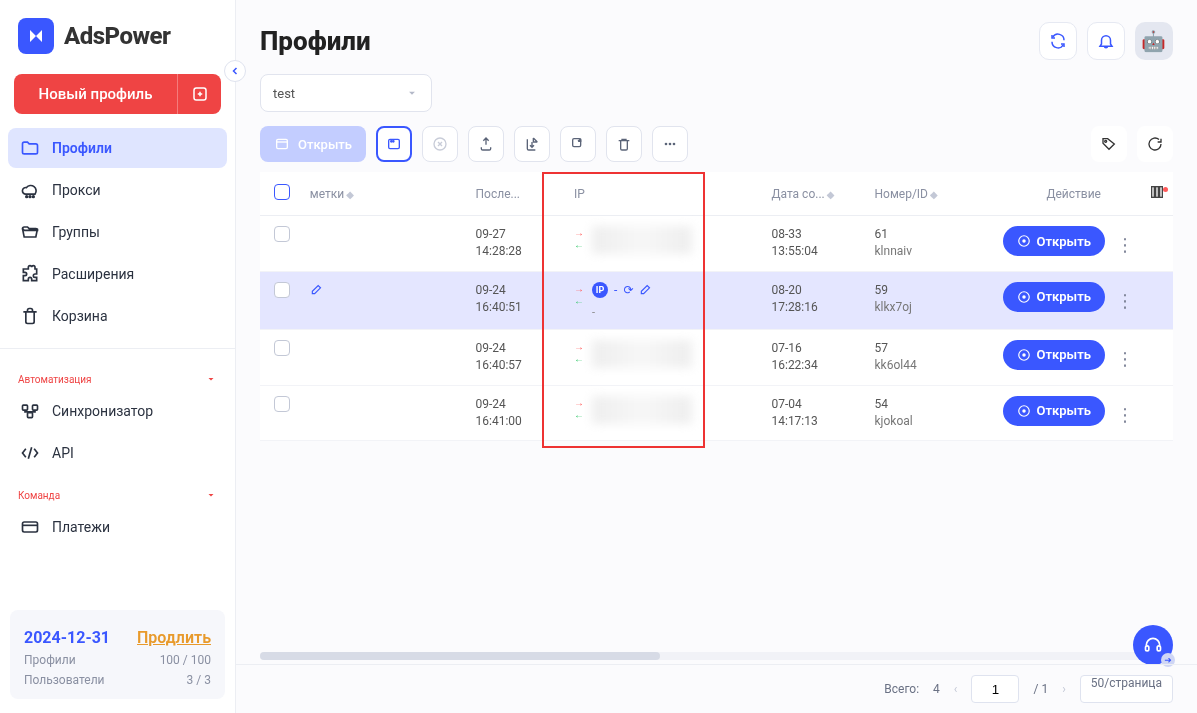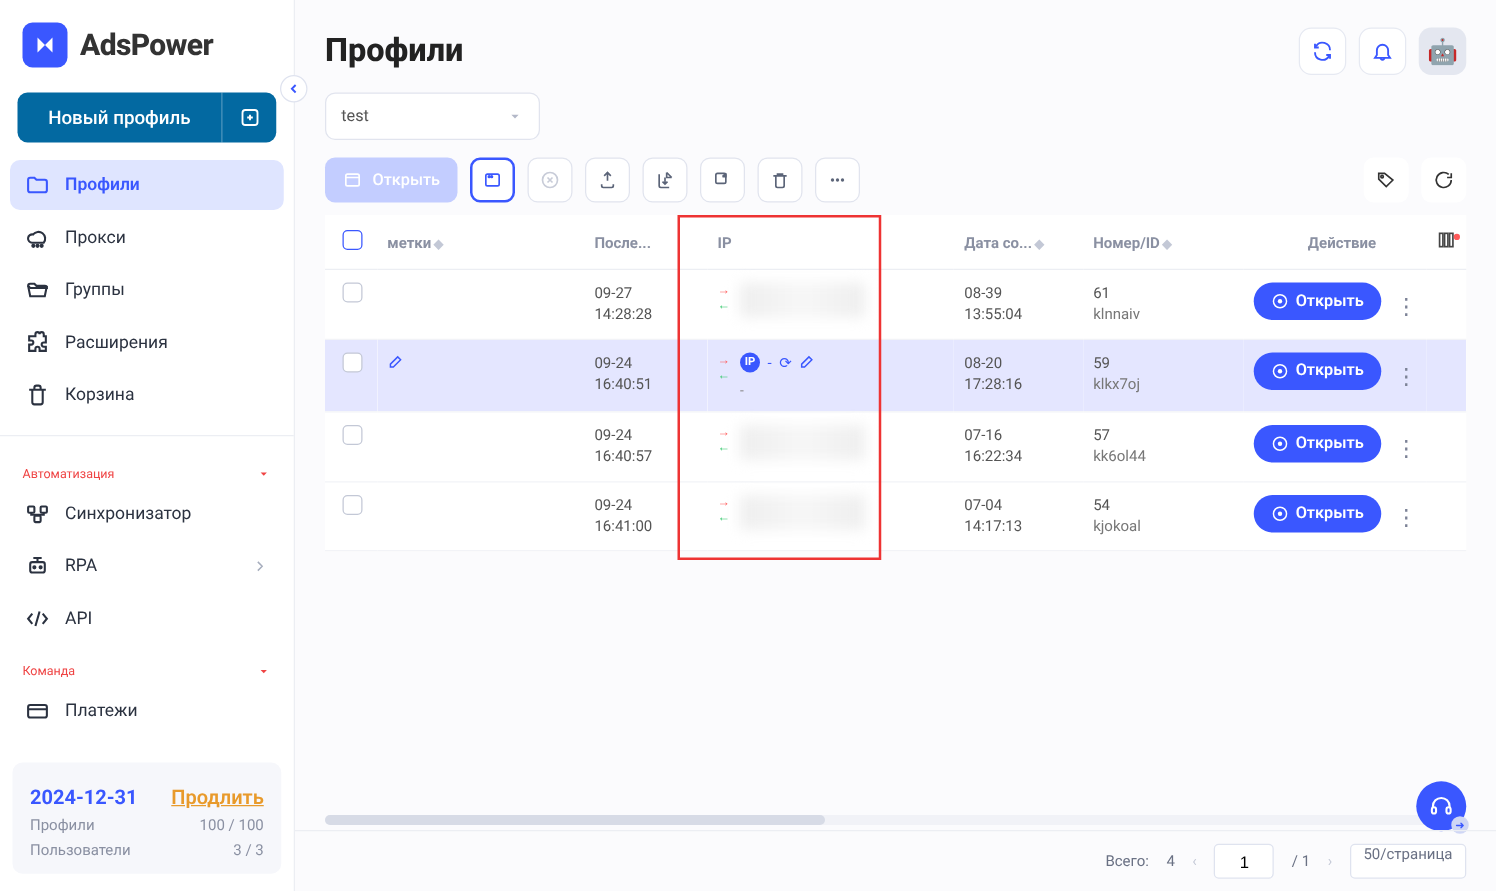--- a/index.html
+++ b/index.html
@@ -10,21 +10,21 @@
 
 .sidebar { width: 236px; border-right: 1px solid #eceef3; display: flex; flex-direction: column; position: relative; background:#fff; }
 .logo-row { display:flex; align-items:center; gap:10px; padding: 18px 18px 10px; }
 .logo-box { width:36px; height:36px; border-radius:8px; background:#3a57ff; display:flex; align-items:center; justify-content:center; }
 .logo-box svg { width:18px; height:18px; }
 .brand { font-size: 24px; font-weight: 800; letter-spacing: -0.5px; }
 
 .collapse-toggle { position:absolute; top:60px; right:-11px; width:22px; height:22px; border-radius:50%; background:#fff; border:1px solid #dfe3ef; display:flex; align-items:center; justify-content:center; cursor:pointer; z-index:2;}
 .collapse-toggle svg{width:12px;height:12px;}
 
-.new-profile { margin: 10px 14px 14px; display:flex; align-items:center; background:#0369a1; color:#fff; border-radius:8px; height:40px; cursor:pointer; }
+.new-profile { margin: 10px 14px 14px; display:flex; align-items:center; background:#ef4444; color:#fff; border-radius:8px; height:40px; cursor:pointer; }
 .new-profile-label { flex:1; text-align:center; font-size:15px; font-weight:500;}
 .new-profile-add { width:44px; height:40px; border-left:1px solid rgba(255,255,255,.3); display:flex; align-items:center; justify-content:center;}
 .new-profile-add svg{width:18px;height:18px;}
 
 .nav { padding: 0 8px; }
 .nav-item { display:flex; align-items:center; gap:12px; padding: 10px 12px; border-radius:8px; cursor:pointer; color:#2b3240; font-size:14px; margin-bottom:2px; position:relative;}
 .nav-item.active { background:#dfe5ff; color:#3a57ff; font-weight:600;}
 .nav-item svg { width:20px; height:20px; flex-shrink:0; }
 .nav-item .chev { margin-left:auto; width:14px; height:14px; color:#a6adbd;}
 
@@ -61,21 +61,21 @@
 .tool-icon { width:36px; height:36px; border:1px solid #e1e4ee; border-radius:8px; background:#fff; display:flex; align-items:center; justify-content:center; cursor:pointer; color:#5b6478;}
 .tool-icon.disabled { color:#c8ccd8; }
 .tool-icon.primary-outline { border:2px solid #3a57ff; color:#3a57ff;}
 .tool-icon svg{width:16px;height:16px;}
 .toolbar-right { margin-left:auto; display:flex; gap:10px;}
 
 
 .table-wrap { padding: 0 24px; flex:1; overflow:auto; }
 table { width: 100%; border-collapse: collapse; background:#fff; }
 th, td { text-align:left; font-size:12px; }
-thead th { padding: 12px 8px; color:#8a90a2; font-weight:700; border-bottom:1px solid #eceef3; white-space:nowrap;}
+thead th { padding: 12px 8px; color:#8a90a2; font-weight:400; border-bottom:1px solid #eceef3; white-space:nowrap;}
 thead th.actions { text-align: right; padding-right: 40px; }
 tbody tr { border-bottom:1px solid #f2f3f7; }
 tbody tr.hovered { background:#e4e6ff; }
 tbody td { padding: 10px 8px; vertical-align: top; color:#555; position:relative;}
 .checkbox { width:16px; height:16px; border:1.5px solid #c3c8d6; border-radius:4px; display:inline-block; cursor:pointer; background:#fff;}
 .checkbox.hdr { border-color:#3a57ff;}
 .sort { color:#c3c8d6; font-size:10px; margin-left:2px;}
 .time-sub { color:#555; font-size:12px; line-height:1.45;}
 .id-sub { color:#777; font-size:12px; line-height:1.45;}
 .ip-cell { display:flex; align-items:flex-start; gap:8px; }
@@ -194,32 +194,20 @@
         <svg viewBox="0 0 24 24" fill="none" stroke="currentColor" stroke-width="2">
             <rect x="3" y="5" width="6" height="6" rx="1"></rect>
             <rect x="15" y="5" width="6" height="6" rx="1"></rect>
             <rect x="9" y="14" width="6" height="6" rx="1"></rect>
             <path d="M6 11v2h12v-2M12 14v-1"></path>
           </svg>
         <span>Синхронизатор</span>
       </div>
       <div class="nav-item">
         <svg viewBox="0 0 24 24" fill="none" stroke="currentColor" stroke-width="2">
-            <rect x="5" y="8" width="14" height="10" rx="2"></rect>
-            <circle cx="9" cy="13" r="1"></circle>
-            <circle cx="15" cy="13" r="1"></circle>
-            <path d="M12 4v4M8 4h8"></path>
-          </svg>
-        <span>RPA</span>
-        <svg class="chev" viewBox="0 0 24 24" fill="none" stroke="currentColor" stroke-width="2">
-            <path d="M9 6l6 6-6 6"></path>
-          </svg>
-      </div>
-      <div class="nav-item">
-        <svg viewBox="0 0 24 24" fill="none" stroke="currentColor" stroke-width="2">
             <path d="M7 7l-4 5 4 5M17 7l4 5-4 5M14 5l-4 14"></path>
           </svg>
         <span>API</span>
       </div>
     </nav>
 
     <div class="section-label">
       <span>Команда</span>
       <svg class="chev" viewBox="0 0 24 24" fill="currentColor">
           <path d="M7 10l5 5 5-5z"></path>
@@ -375,21 +363,21 @@
     <td>
                 <div class="ip-cell">
                   <span class="ip-arrows">
                     <span class="a1">→</span>
                     <span class="a2">←</span>
                   </span>
                   <span class="blurred"></span>
                 </div>
               </td>
     <td>
-                <div class="time-sub">08-39</div>
+                <div class="time-sub">08-33</div>
                 <div class="time-sub">13:55:04</div>
               </td>
     <td>
                 <div class="time-sub">61</div>
                 <div class="id-sub">klnnaiv</div>
               </td>
     <td class="actions"><span class="row-btn">
                   <svg viewBox="0 0 24 24" fill="#fff">
                     <circle cx="12" cy="12" r="9" fill="none" stroke="#fff" stroke-width="2"></circle>
                     <circle cx="12" cy="12" r="3"></circle>

